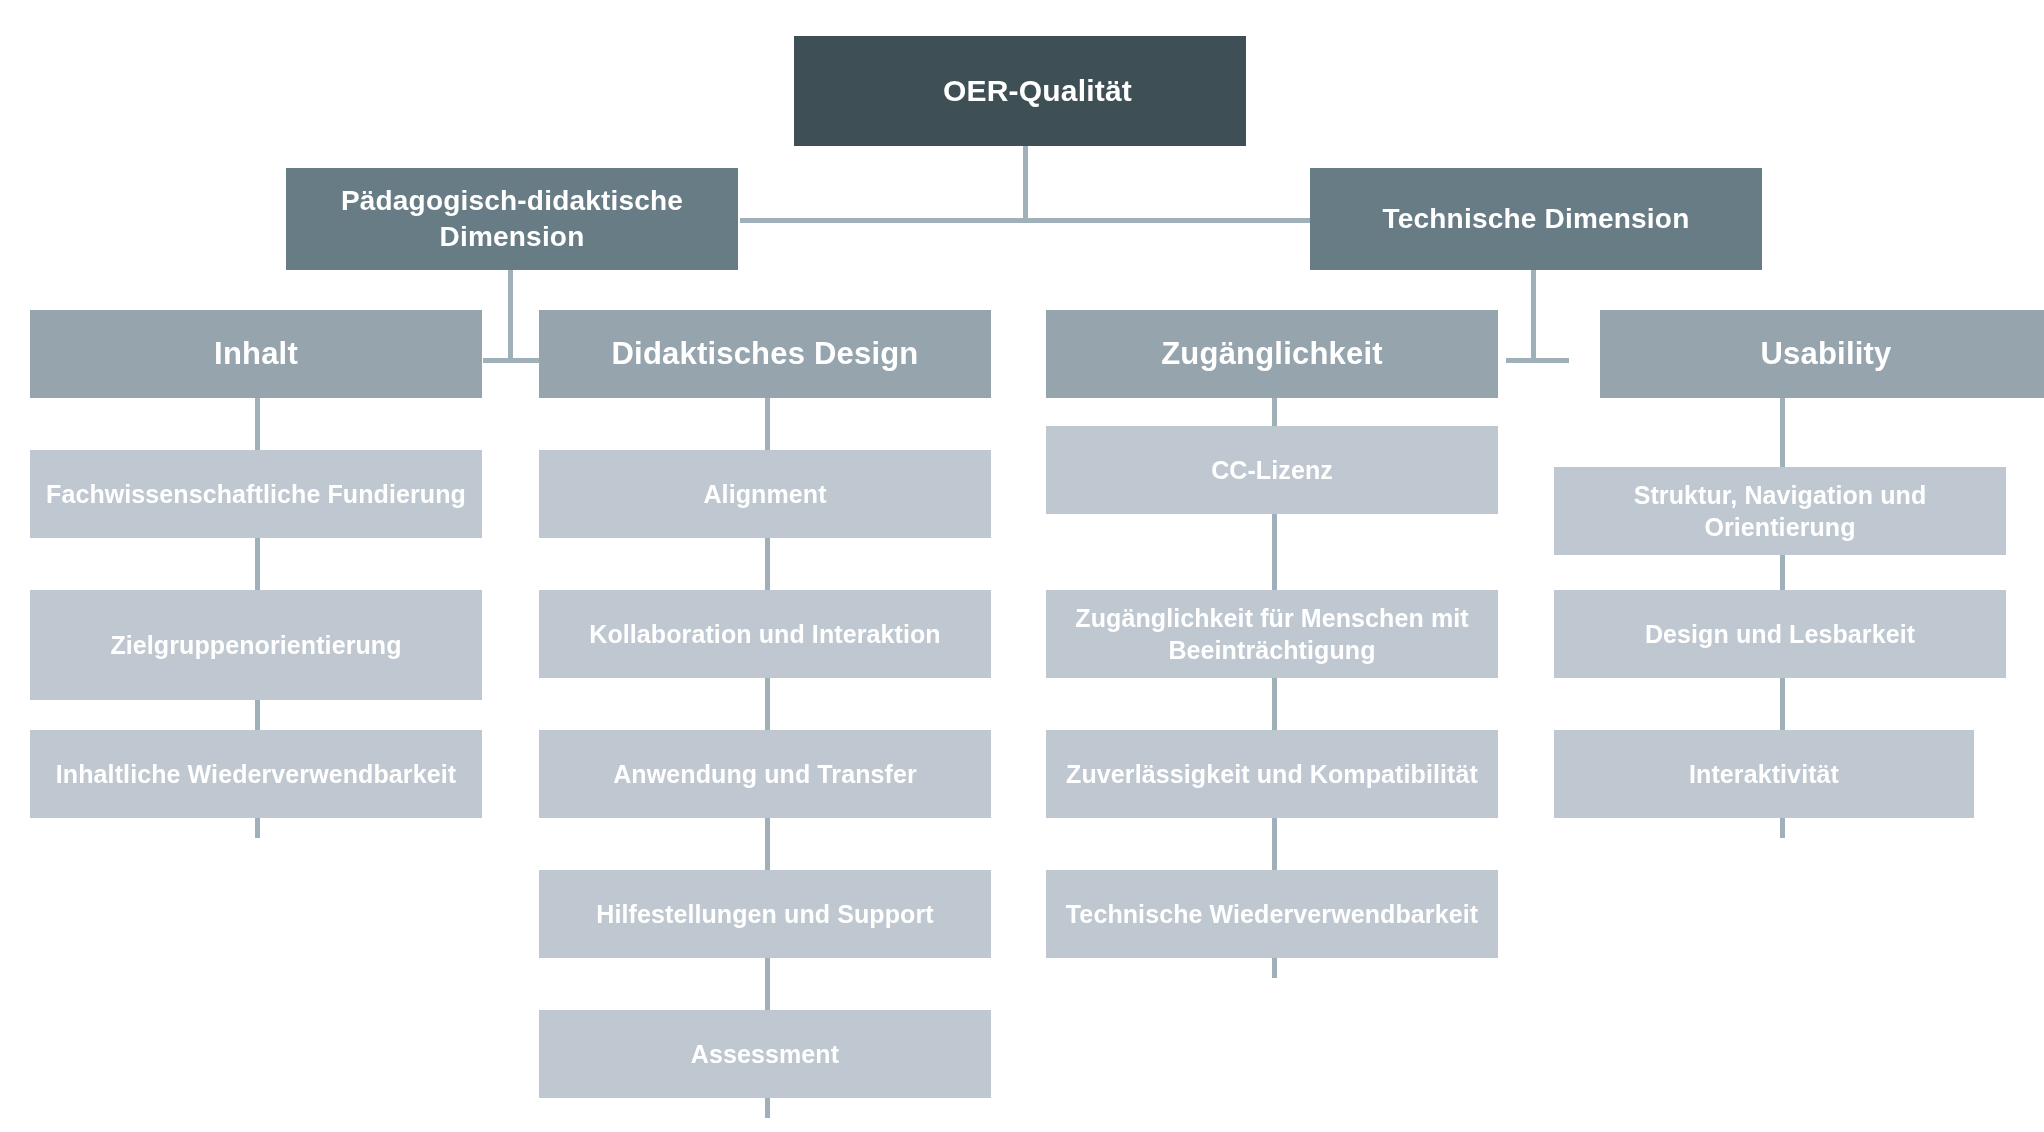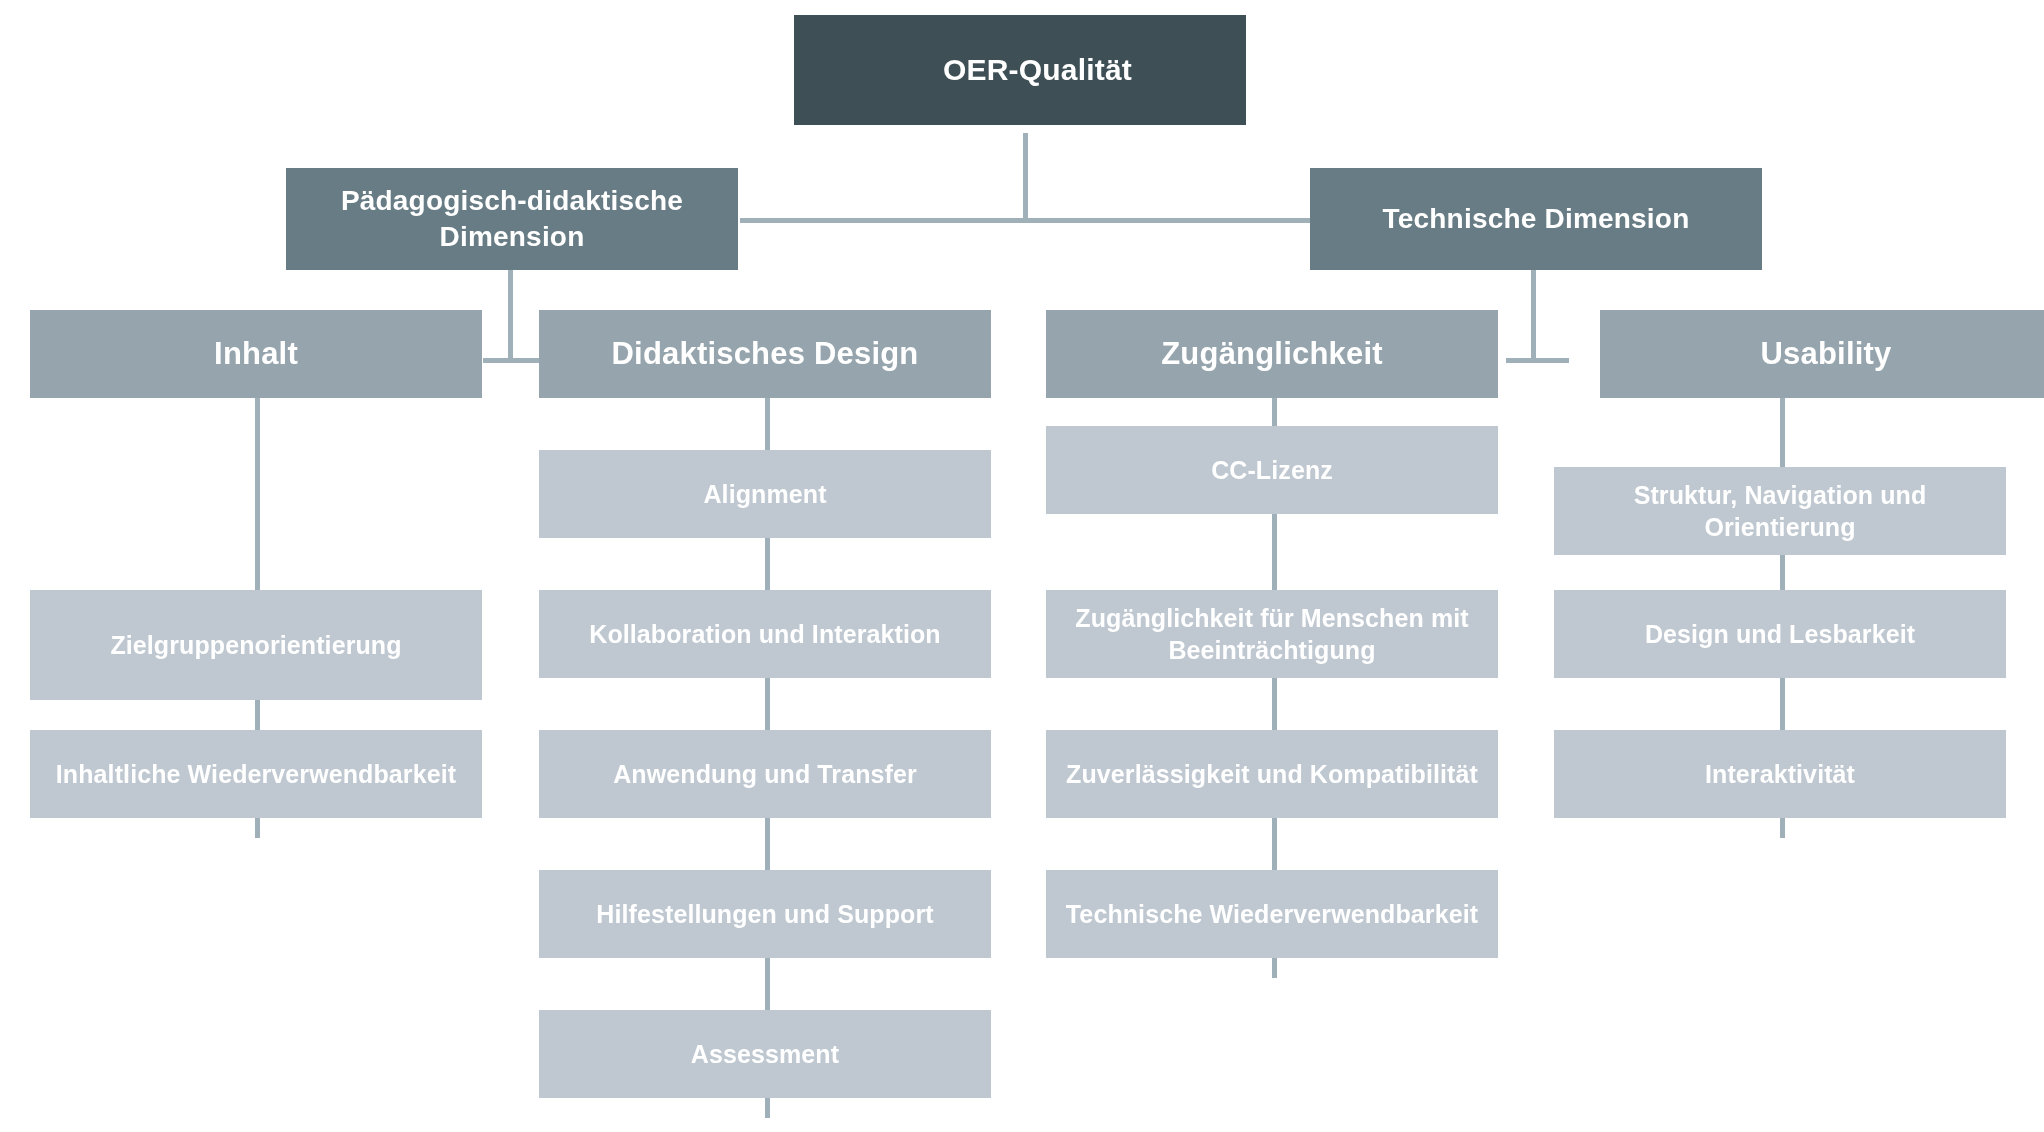--- a/index.html
+++ b/index.html
@@ -77,45 +77,46 @@
   <div class="conn h" style="left:1506px; top:358px; width:63px;"></div>
 
   <div class="conn v" style="left:255px; top:398px; height:440px;"></div>
 
   <div class="conn v" style="left:765px; top:398px; height:720px;"></div>
 
   <div class="conn v" style="left:1272px; top:398px; height:580px;"></div>
 
   <div class="conn v" style="left:1780px; top:398px; height:440px;"></div>
 
-  <div class="node lvl-root" style="left:794px; top:15px; width:452px; height:110px;padding-left:47px;">OER-Qualität</div>
+  <div class="node lvl-root" style="left:794px; top:36px; width:452px; height:110px;padding-left:47px;">OER-Qualität</div>
 
   <div class="node lvl-dim" style="left:286px; top:168px; width:452px; height:102px;">Pädagogisch-didaktische Dimension</div>
 
   <div class="node lvl-dim" style="left:1310px; top:168px; width:452px; height:102px;">Technische Dimension</div>
 
   <div class="node lvl-cat" style="left:30px; top:310px; width:452px; height:88px;">Inhalt</div>
 
   <div class="node lvl-cat" style="left:539px; top:310px; width:452px; height:88px;">Didaktisches Design</div>
 
   <div class="node lvl-cat" style="left:1046px; top:310px; width:452px; height:88px;">Zugänglichkeit</div>
 
   <div class="node lvl-cat" style="left:1554px; top:310px; width:452px; height:88px;margin-left:46px;">Usability</div>
 
+  <div class="node lvl-leaf" style="left:30px; top:450px; width:452px; height:88px;">Fachwissenschaftliche Fundierung</div>
   <div class="node lvl-leaf" style="left:30px; top:590px; width:452px; height:110px;">Zielgruppenorientierung</div>
   <div class="node lvl-leaf" style="left:30px; top:730px; width:452px; height:88px;">Inhaltliche Wiederverwendbarkeit</div>
 
   <div class="node lvl-leaf" style="left:539px; top:450px; width:452px; height:88px;">Alignment</div>
   <div class="node lvl-leaf" style="left:539px; top:590px; width:452px; height:88px;">Kollaboration und Interaktion</div>
   <div class="node lvl-leaf" style="left:539px; top:730px; width:452px; height:88px;">Anwendung und Transfer</div>
   <div class="node lvl-leaf" style="left:539px; top:870px; width:452px; height:88px;">Hilfestellungen und Support</div>
   <div class="node lvl-leaf" style="left:539px; top:1010px; width:452px; height:88px;">Assessment</div>
 
   <div class="node lvl-leaf" style="left:1046px; top:426px; width:452px; height:88px;">CC-Lizenz</div>
   <div class="node lvl-leaf" style="left:1046px; top:590px; width:452px; height:88px;">Zugänglichkeit für Menschen mit Beeinträchtigung</div>
   <div class="node lvl-leaf" style="left:1046px; top:730px; width:452px; height:88px;">Zuverlässigkeit und Kompatibilität</div>
   <div class="node lvl-leaf" style="left:1046px; top:870px; width:452px; height:88px;">Technische Wiederverwendbarkeit</div>
 
   <div class="node lvl-leaf" style="left:1554px; top:467px; width:452px; height:88px;">Struktur, Navigation und Orientierung</div>
   <div class="node lvl-leaf" style="left:1554px; top:590px; width:452px; height:88px;">Design und Lesbarkeit</div>
-  <div class="node lvl-leaf" style="left:1554px; top:730px; width:452px; height:88px;text-align:center;">Interaktivität</div>
+  <div class="node lvl-leaf" style="left:1554px; top:730px; width:420px; height:88px;text-align:center;">Interaktivität</div>
 
 </div>
 
 </body></html>

